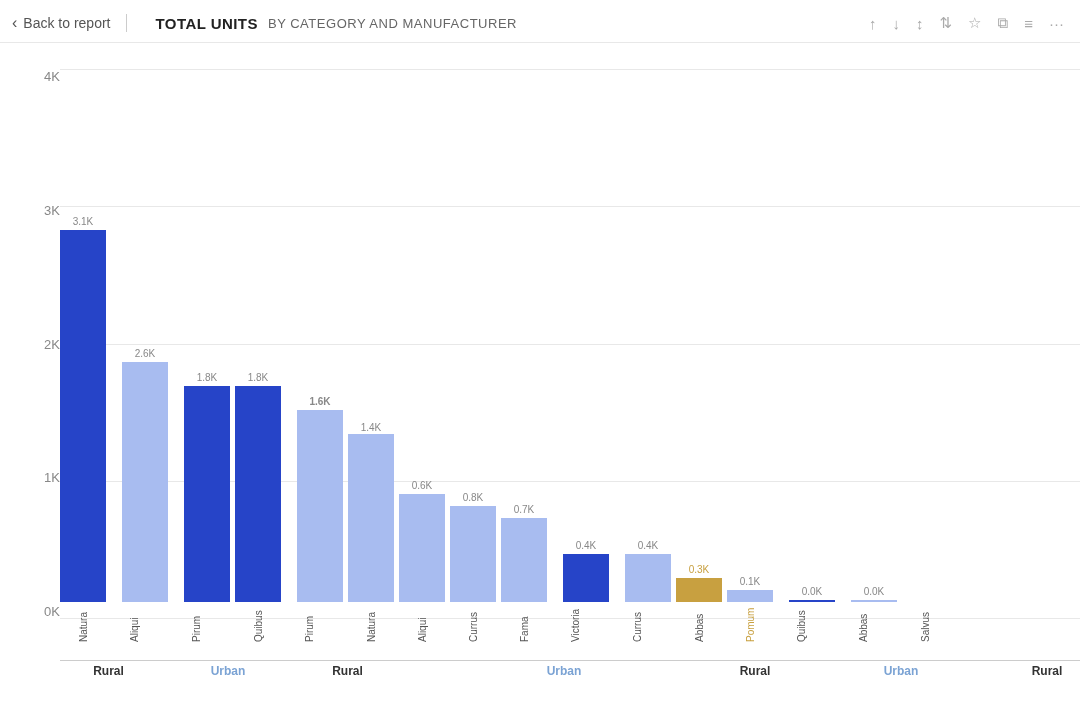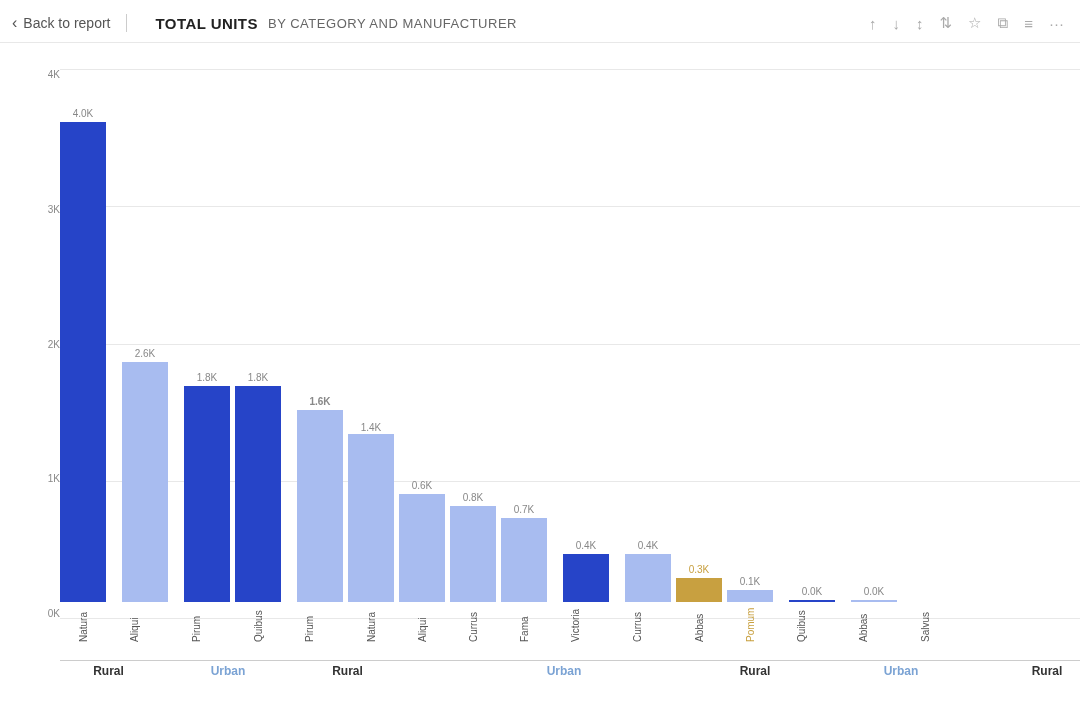--- a/index.html
+++ b/index.html
@@ -89,21 +89,21 @@
       flex-direction: column;
       justify-content: space-between;
       align-items: flex-end;
       padding-bottom: 60px;
       padding-top: 10px;
       width: 36px;
       flex-shrink: 0;
     }
 
     .y-label {
-      font-size: 10px;
+      font-size: 13px;
       color: #888;
     }
 
     .chart-content {
       flex: 1;
       display: flex;
       flex-direction: column;
       position: relative;
     }
 
@@ -166,25 +166,25 @@
     <div class="gridlines">
       <div class="gridline"></div>
       <div class="gridline"></div>
       <div class="gridline"></div>
       <div class="gridline"></div>
       <div class="gridline"></div>
     </div>
 
     <div style="flex:1; display:flex; align-items:flex-end; padding-top:10px; gap:5px; position:relative; padding-bottom:0;">
 
-      <div style="display:flex;flex-direction:column;align-items:center;justify-content:flex-end;">
-        <span style="font-size:10px;color:#888;margin-bottom:3px;">4.0K</span>
-        <div style="width:46px;height:480px;background:#2644c8;"></div>
-      </div>
-
+
+      <div style="display:flex;flex-direction:column;align-items:center;justify-content:flex-end;">
+        <span style="font-size:10px;color:#888;margin-bottom:3px;">3.1K</span>
+        <div style="width:46px;height:372px;background:#2644c8;"></div>
+      </div>
 
       <div style="width:6px;"></div>
 
       <div style="display:flex;flex-direction:column;align-items:center;justify-content:flex-end;">
         <span style="font-size:10px;color:#888;margin-bottom:3px;">2.6K</span>
         <div style="width:46px;height:240px;background:#a8bcf0;"></div>
       </div>
 
       <div style="width:6px;"></div>
 

